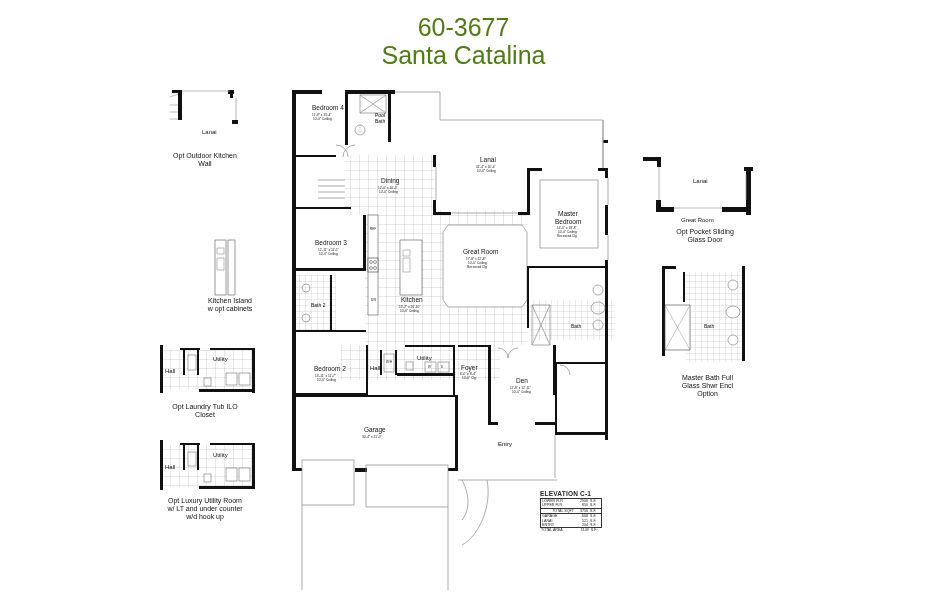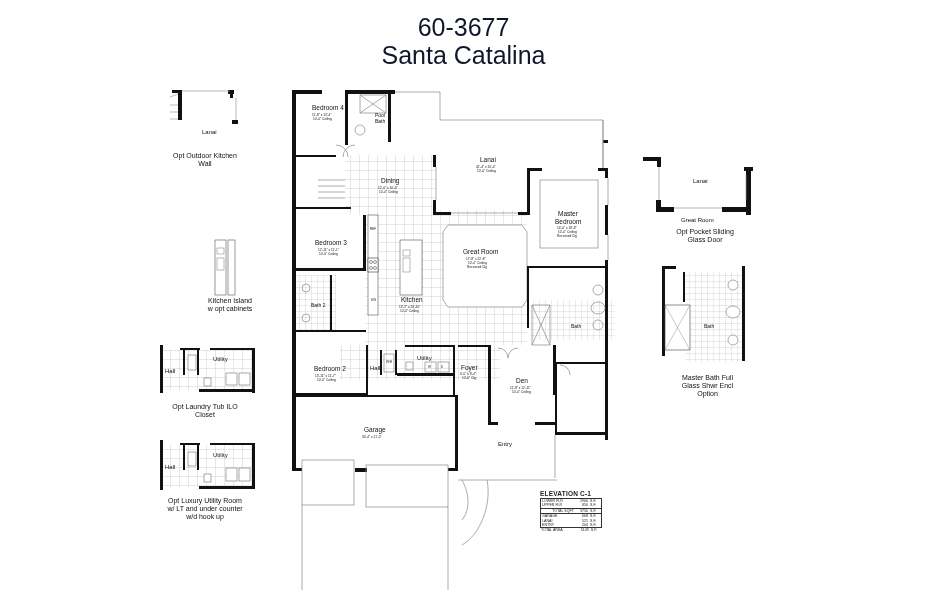--- a/index.html
+++ b/index.html
@@ -1,17 +1,17 @@
 <!DOCTYPE html>
 <html><head>
 <meta charset="utf-8">
 <style>
   html,body{margin:0;padding:0;background:#fff;}
   body{width:927px;height:600px;position:relative;overflow:hidden;font-family:"Liberation Sans",sans-serif;color:#111;}
-  .title{position:absolute;left:0;width:927px;text-align:center;font-size:25px;line-height:30px;color:#0f172a;}
+  .title{position:absolute;left:0;width:927px;text-align:center;font-size:25px;line-height:30px;color:#4d7c0f;}
   .t1{top:12px;}
   .t2{top:40px;}
   svg{position:absolute;left:0;top:0;}
   .lbl{font-family:"Liberation Sans",sans-serif;fill:#111;}
   .caption{position:absolute;text-align:center;font-size:7px;line-height:8px;color:#111;}
   .elev{position:absolute;left:540px;top:490px;width:62px;font-size:5px;color:#222;}
   .elev .h{font-size:6.5px;font-weight:bold;letter-spacing:0.2px;margin-bottom:1px;}
   .elev table{border-collapse:collapse;width:100%;}
   .elev td{font-size:3.6px;padding:0 1px;line-height:4.4px;}
   .elev td.v{text-align:right;}

